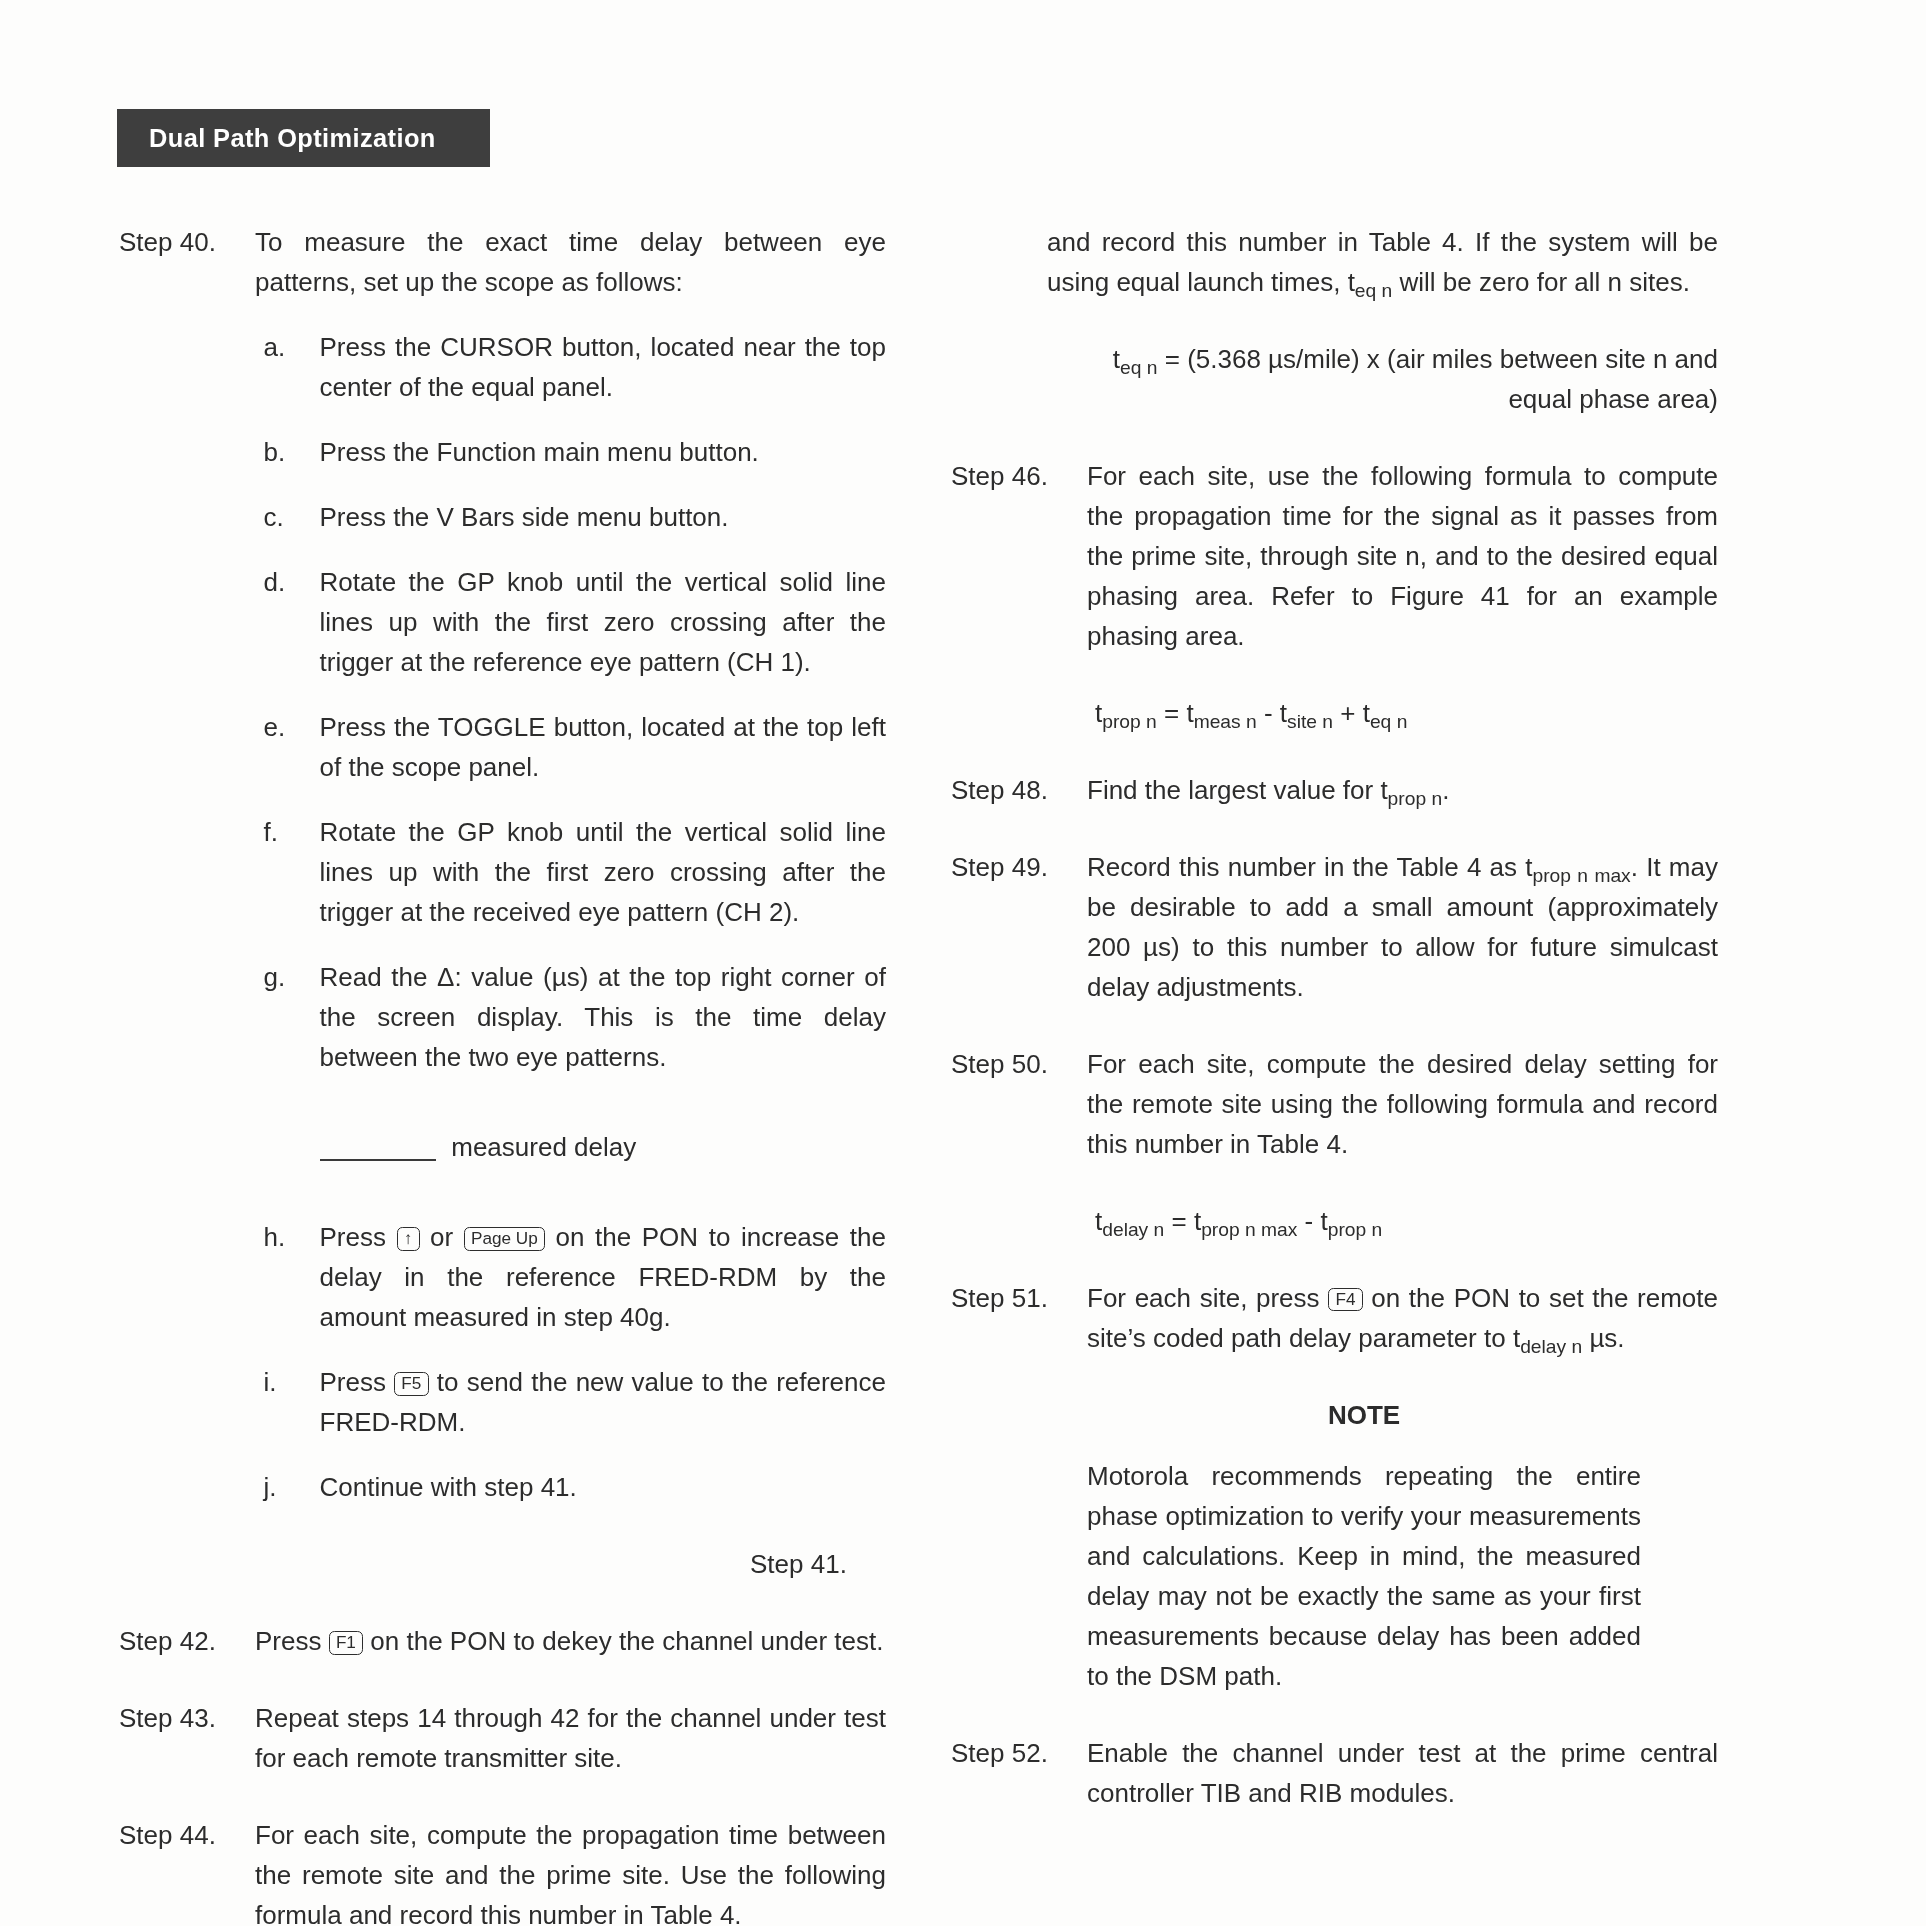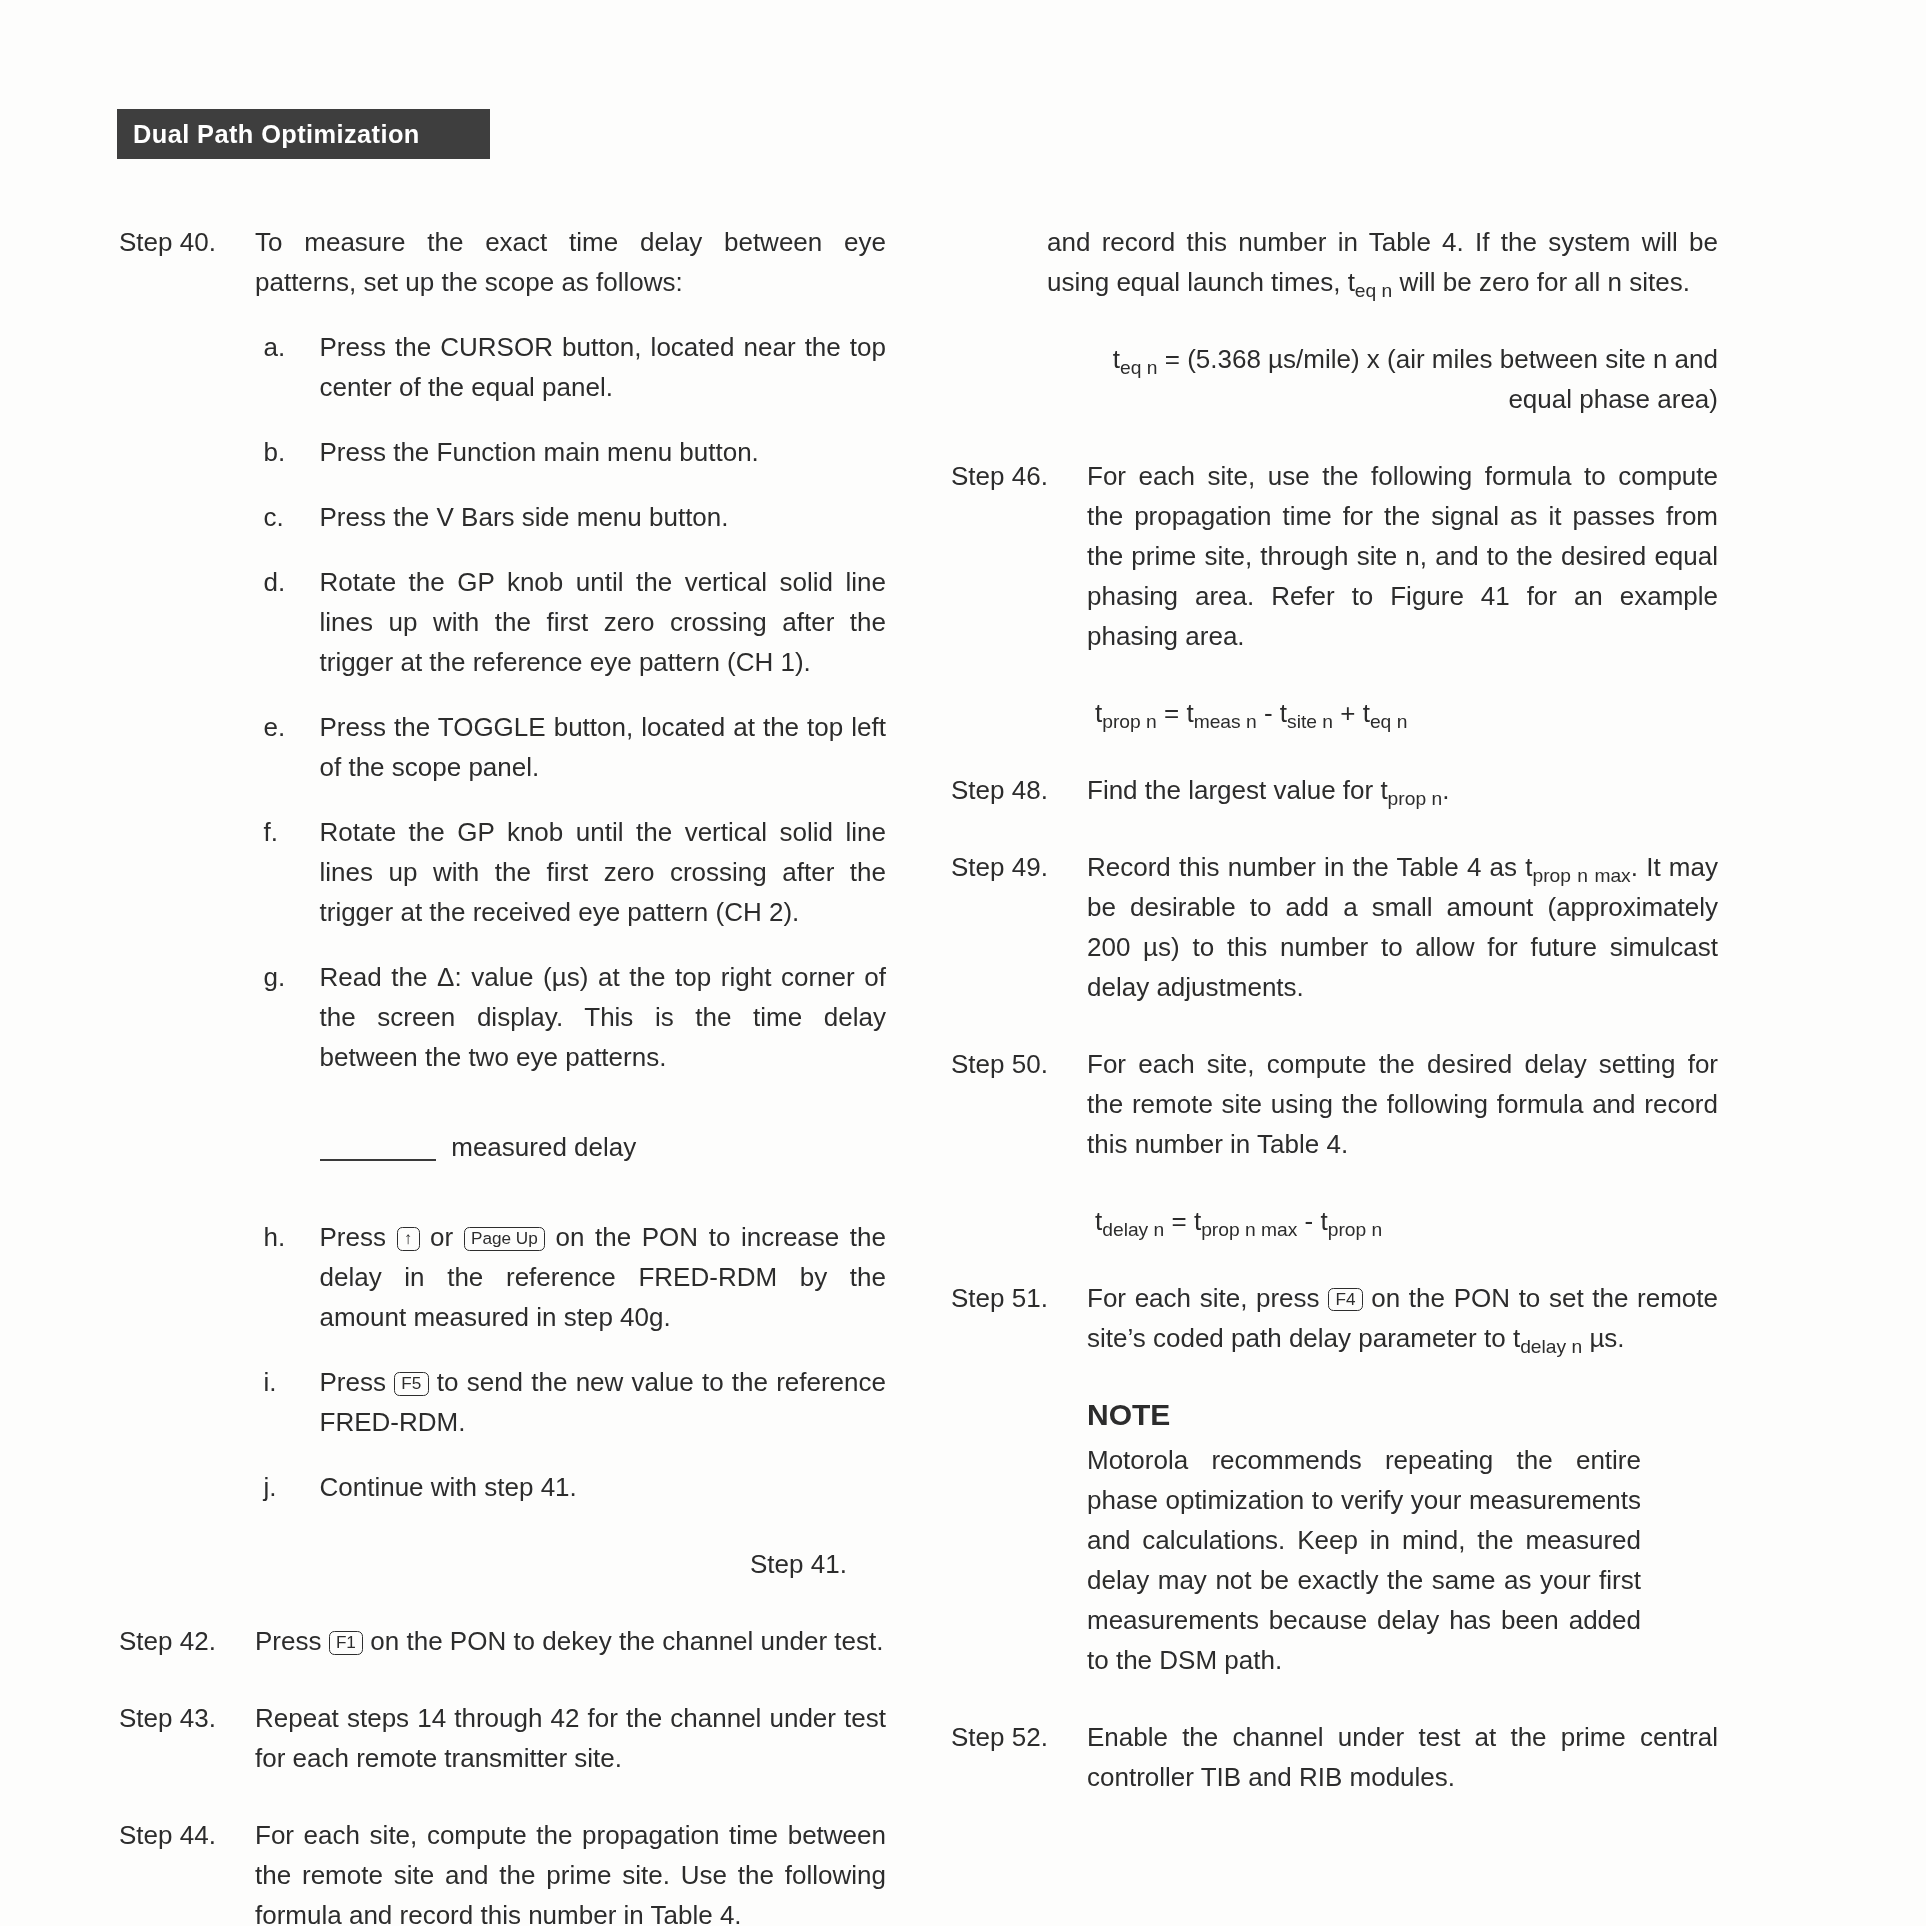--- a/index.html
+++ b/index.html
@@ -6,25 +6,25 @@
   html,body { background:#ffffff; }
   body {
     width:1935px; height:2552px;
     font-family:"Liberation Sans", sans-serif;
     color:#2c2c2c;
     position:relative;
     background:#fdfdfc;
   }
   .banner {
     position:absolute; left:117px; top:109px;
-    width:373px; height:50px;
+    width:373px; height:58px;
     background:#3e3e3e;
     color:#ffffff;
     display:flex; align-items:center;
-    padding-left:16px;
+    padding-left:32px;
     font-size:25.4px; font-weight:bold;
     letter-spacing:0.4px;
   }
   .content {
     position:absolute; left:119px; top:222px;
     width:1599px;
     display:flex; gap:65px;
   }
   .col { width:767px; flex:none; }
   .step { display:flex; margin-top:37px;justify-content:flex-end; }
@@ -47,21 +47,21 @@
     white-space:nowrap;
   }
   .blank {
     display:inline-block; width:116px; height:1em;
     border-bottom:2.7px solid #3a3a3a;
     vertical-align:-4.6px; margin-right:8.5px;
   }
   .rc-intro   { margin-left:96px; }
   .rc-intro-f { margin-left:136px; margin-top:37px; font-size:26px; line-height:40px; text-align:right; }
   .note { margin-left:136px; margin-top:37px; padding-right:77px; }
-  .note-h { font-size:30px; line-height:40px; font-weight:bold; text-align:left; margin-bottom:5px; }
+  .note-h { font-size:26px; line-height:40px; font-weight:bold; text-align:center; margin-bottom:21px; }
 </style>
 </head>
 <body>
 
 <div class="banner">
   <span>Dual Path Optimization</span>
 </div>
 
 <div class="content">
 

